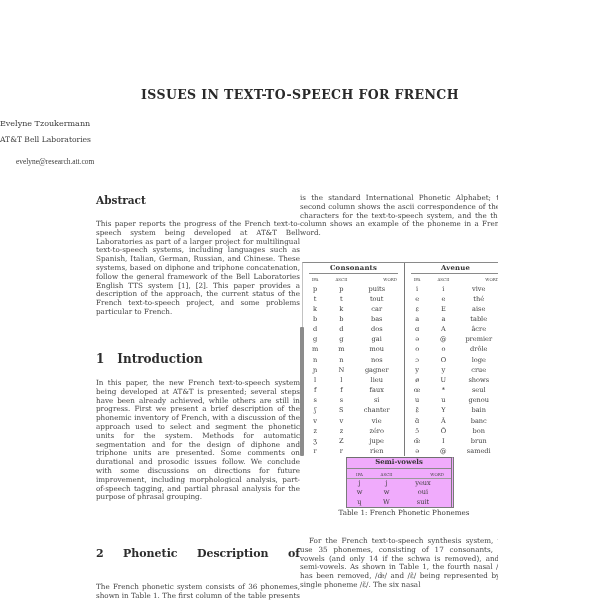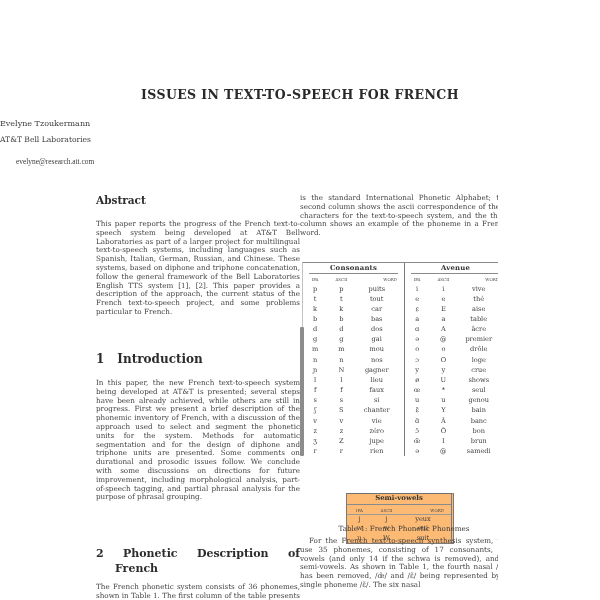--- a/index.html
+++ b/index.html
@@ -52,27 +52,27 @@
     font-variant:small-caps;font-size:6.3px;color:#4a4a4a;}
   .cols-h span{text-align:center;}
   .cols-h span:last-child{text-align:right;padding-right:7px;}
   .rows .row{display:grid;grid-template-columns:24% 28% 48%;line-height:10.15px;}
   .rows .row span{text-align:center;}
   .rows .row span:last-child{text-align:center;padding-right:6px;}
   
   .sv-table{
     position:absolute;top:457px;left:46px;width:104px;
     border:1px solid #7a7a7a;border-right:3px double #7a7a7a;border-top:1px solid #6f6f6f;
-    font-size:6.6px;color:#3d3d3d;background:#fdba74;margin-top:36px;
+    font-size:6.6px;color:#3d3d3d;background:#f0abfc;
   }
   .sv-title{text-align:center;font-weight:bold;font-size:6.9px;line-height:9.5px;
     border-bottom:1px solid #8a8a8a;color:#333;}
   .sv-table .cols-h{border-bottom:1px solid #9a9a9a;}
   .sv-table .rows .row{line-height:9.3px;}
-  .caption{position:absolute;top:524px;left:0;width:100%;text-align:center;font-size:7.2px;color:#3a3a3a;}
+  .caption{position:absolute;top:508px;left:0;width:100%;text-align:center;font-size:7.2px;color:#3a3a3a;}
   .artifact-bar{position:absolute;left:300px;top:327px;width:3.5px;height:129px;background:#8c8c8c;border-radius:1px;}
 </style>
 </head>
 <body>
 
 <div class="page scan">
 
   <h1 class="title">ISSUES IN TEXT-TO-SPEECH FOR FRENCH</h1>
   <div class="byline author">Evelyne Tzoukermann</div>
   <div class="byline affil1">AT&amp;T Bell Laboratories</div>
@@ -87,21 +87,20 @@
     </div>
     <p class="body sec1-p">In this paper, the new French text-to-speech system being developed at AT&amp;T is presented; several steps have been already achieved, while others are still in progress. First we present a brief description of the phonemic inventory of French, with a discussion of the approach used to select and segment the phonetic units for the system. Methods for automatic segmentation and for the design of diphone and triphone units are presented. Some comments on durational and prosodic issues follow. We conclude with some discussions on directions for future improvement, including morphological analysis, part-of-speech tagging, and partial phrasal analysis for the purpose of phrasal grouping.</p>
 
     <div class="sec2-h">
       <div class="sec2-line1">
         <span>2</span>
         <span>Phonetic</span>
         <span>Description</span>
         <span>of</span>
       </div>
-      <div class="sec2-line2">French</div>
     </div>
     <p class="body sec2-p">The French phonetic system consists of 36 phonemes, shown in Table 1. The first column of the table presents the phonemes transcribed in the standard notation.</p>
   </div>
 
   <div class="col right">
     <p class="body rc-top">is the standard International Phonetic Alphabet; the second column shows the ascii correspondence of these characters for the text-to-speech system, and the third column shows an example of the phoneme in a French word.</p>
 
     <div class="ph-table">
       <div class="half consonants">
         <div class="group-h">Consonants</div>

